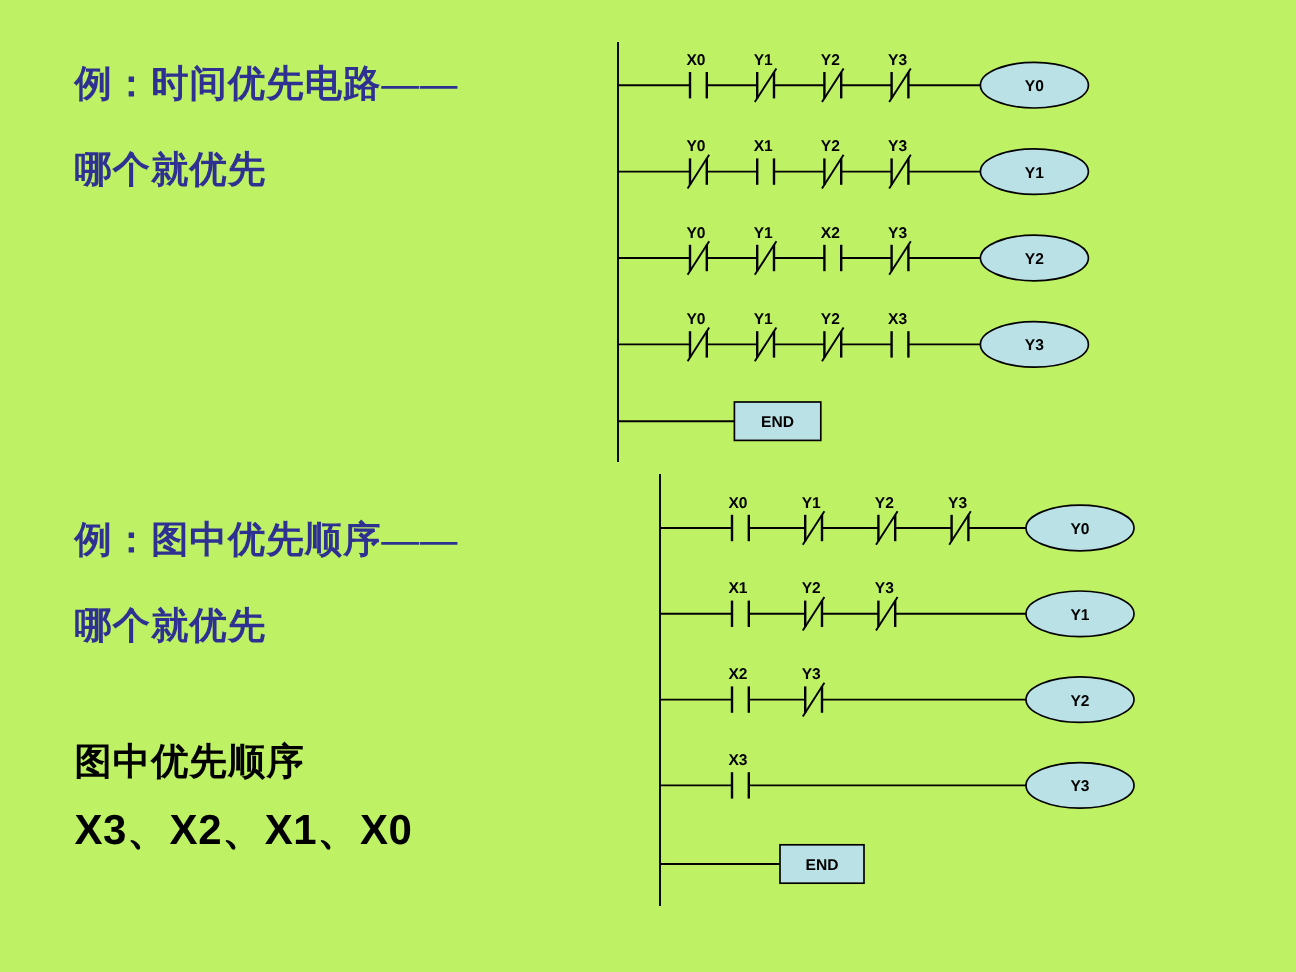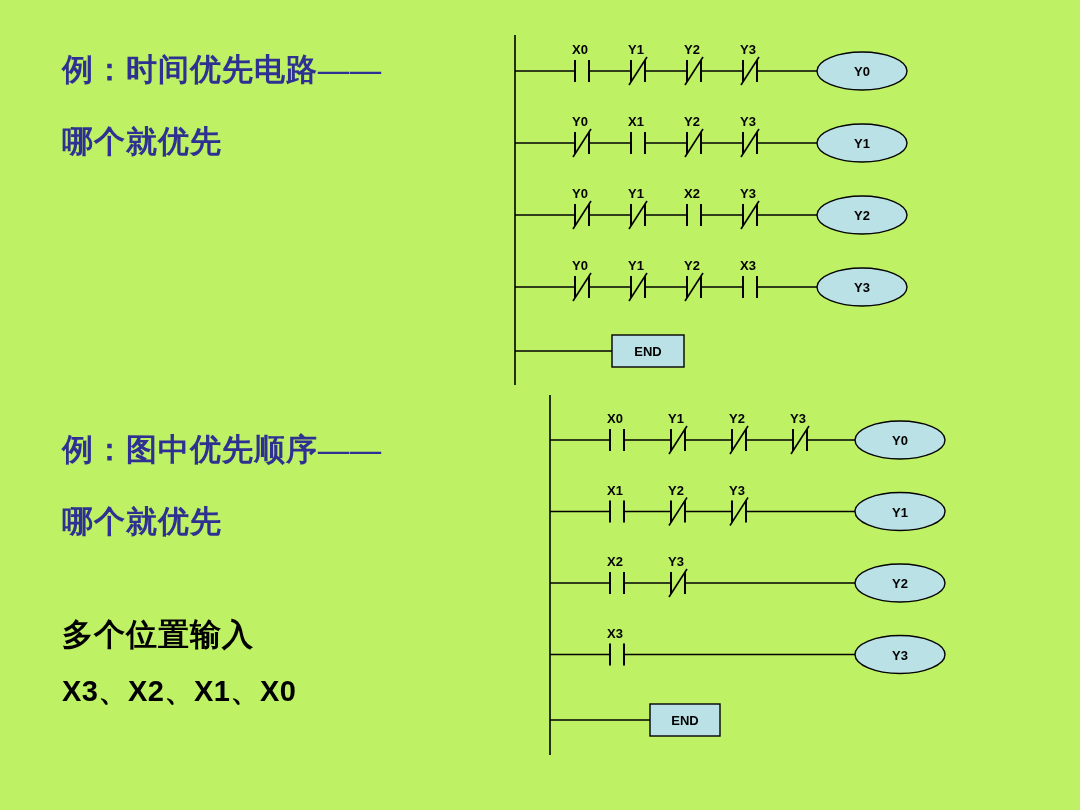--- a/index.html
+++ b/index.html
@@ -29,21 +29,21 @@
   .blue .cap-line { color: #2e3192; }
   #caption-time-priority { top: 34px; }
   #caption-position-priority { top: 414px; }
   #caption-priority-order { top: 606px; }
   #caption-priority-order .cap-line {
     color: #000000;
     line-height: 57px;
   }
   #caption-priority-order .cap-line.xs-line {
     font-family: "Liberation Sans", sans-serif;
-    font-size: 29px;
+    font-size: 35px;
     letter-spacing: 0.5px;
   }
   #ladder-svg {
     position: absolute;
     left: 0;
     top: 0;
   }
 </style>
 </head>
 <body>
@@ -54,21 +54,21 @@
     <div class="cap-line">例：时间优先电路——</div>
     <div class="cap-line">哪个就优先</div>
   </div>
 
   <div id="caption-position-priority" class="caption blue">
     <div class="cap-line">例：图中优先顺序——</div>
     <div class="cap-line">哪个就优先</div>
   </div>
 
   <div id="caption-priority-order" class="caption">
-    <div class="cap-line">多个位置输入</div>
+    <div class="cap-line">图中优先顺序</div>
     <div class="cap-line xs-line">X3、X2、X1、X0</div>
   </div>
 
   <svg id="ladder-svg" width="1080" height="810" viewBox="0 0 1080 810" xmlns="http://www.w3.org/2000/svg">
       <g>
         <line x1="515" y1="35" x2="515" y2="385" stroke="#000000" stroke-width="1.6"></line>
         <g>
           <line x1="515" y1="71" x2="575" y2="71" stroke="#000000" stroke-width="1.6"></line>
           <g>
             <line x1="575" y1="60" x2="575" y2="82" stroke="#000000" stroke-width="2"></line>

